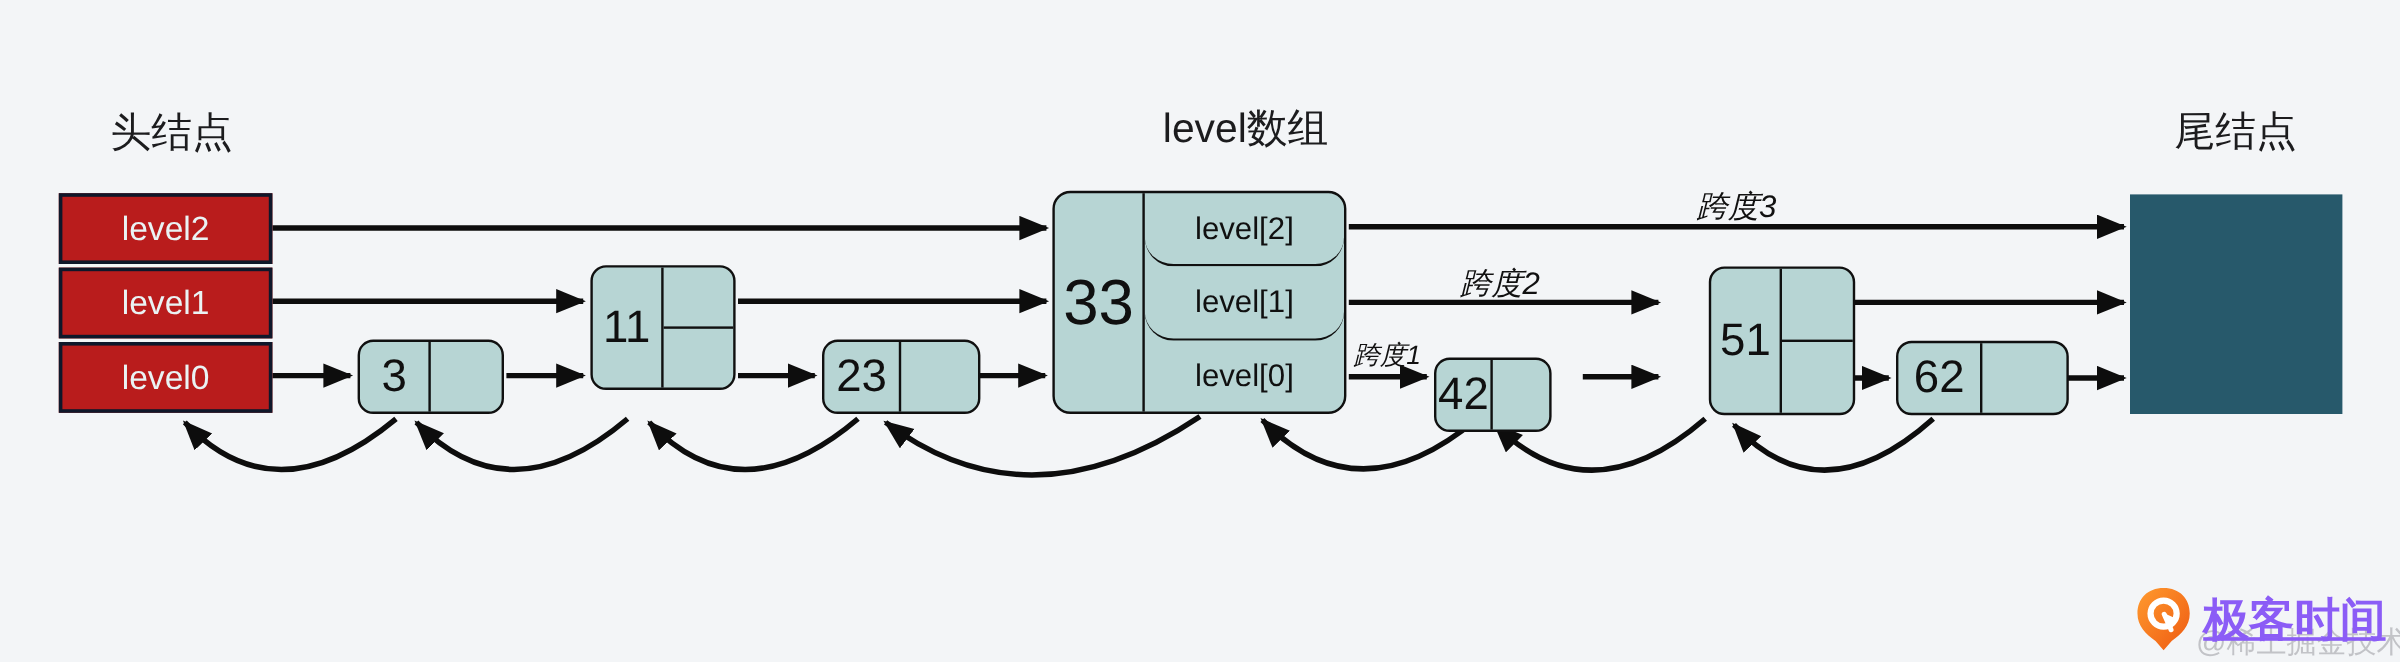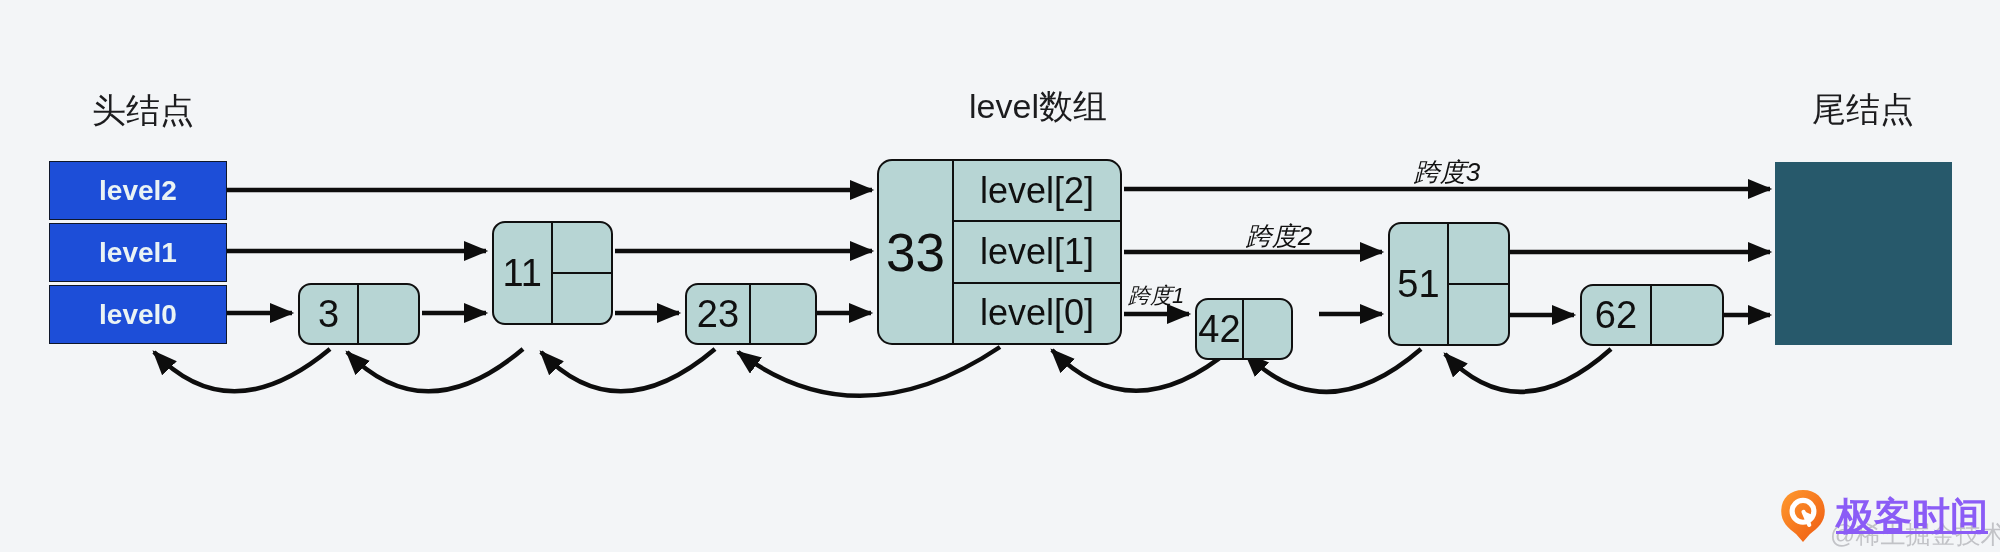--- a/index.html
+++ b/index.html
@@ -7,42 +7,42 @@
     position:relative;width:2000px;height:552px;background:#f3f5f7;
     font-family:"Liberation Sans","DejaVu Sans",sans-serif;overflow:hidden;
   }
   .title{
     position:absolute;transform:translateX(-50%);font-size:34px;font-weight:500;
     color:#1c1c1e;white-space:nowrap;
   }
   
   .head-node{position:absolute;left:49px;top:161px;width:178px;height:183px;
     display:flex;flex-direction:column;gap:3px;}
-  .head-row{flex:1;background:#1d4ed8;border:1px solid #0f172a;
+  .head-row{flex:1;background:#b91c1c;border:3px solid #0f172a;
     display:flex;align-items:center;justify-content:center;
-    color:#eaf3f4;font-size:28px;font-weight:bold;}
+    color:#eaf3f4;font-size:28px;}
   
   .tail-node{position:absolute;left:1775px;top:162px;width:177px;height:183px;
     background:#27596b;}
   
   .node{position:absolute;background:#b7d5d4;border:2.5px solid #101010;
     border-radius:13px;display:flex;box-sizing:border-box;color:#101010;}
   .node .val{flex:1;display:flex;align-items:center;justify-content:center;
     font-size:38px;}
   .node .ptr{width:50%;border-left:2.5px solid #101010;}
   .node .col{width:50%;border-left:2.5px solid #101010;display:flex;
     flex-direction:column;}
   .node .col .cell{flex:1;}
   .node .col .cell.divided{border-bottom:2.5px solid #101010;}
   
   .big{border-radius:15px;}
   .big .val{flex:0 0 73px;font-size:53px;}
   .big .col{width:auto;flex:1;}
   .big .col .cell{display:flex;align-items:center;justify-content:center;
-    font-size:36px;}
+    font-size:26px;border-radius:24px;}
   
   .span-label{position:absolute;transform:translateX(-50%);font-size:26px;
     font-weight:500;color:#111;white-space:nowrap;font-style:italic;}
   .span-label.small{font-size:22px;}
   
   .arrows{position:absolute;left:0;top:0;pointer-events:none;}
   
   .watermark{position:absolute;left:1778px;top:486px;height:60px;
     display:flex;align-items:center;}
   .brand{font-size:38px;font-weight:600;color:#8b5cf6;margin-left:8px;
@@ -125,37 +125,37 @@
       <div class="cell divided">level[1]</div>
       <div class="cell">level[0]</div>
     </div>
   </div>
 
   <div class="node" style="left:1195px;top:298px;width:98px;height:62px">
     <div class="val">42</div>
     <div class="ptr"></div>
   </div>
 
-  <div class="node" style="left:1388px;top:222px;width:122px;height:124px">
+  <div class="node" style="left:1424px;top:222px;width:122px;height:124px">
     <div class="val">51</div>
     <div class="col">
       <div class="cell divided"></div>
       <div class="cell"></div>
     </div>
   </div>
 
   <div class="node" style="left:1580px;top:284px;width:144px;height:62px">
     <div class="val">62</div>
     <div class="ptr"></div>
   </div>
 
   <div class="tail-node"></div>
 
   <div class="span-label" style="left:1447px;top:155px">跨度3</div>
-  <div class="span-label" style="left:1279px;top:219px">跨度2</div>
+  <div class="span-label" style="left:1250px;top:219px">跨度2</div>
   <div class="span-label small" style="left:1156px;top:281px">跨度1</div>
 
   <div class="watermark">
     <span class="community">@稀土掘金技术社区</span>
     <svg width="50" height="56" viewBox="0 0 48 54">
       <defs>
         <linearGradient id="og" x1="0" y1="0" x2="1" y2="1">
           <stop offset="0" stop-color="#ff9a2e"></stop>
           <stop offset="1" stop-color="#ee5a12"></stop>
         </linearGradient>

